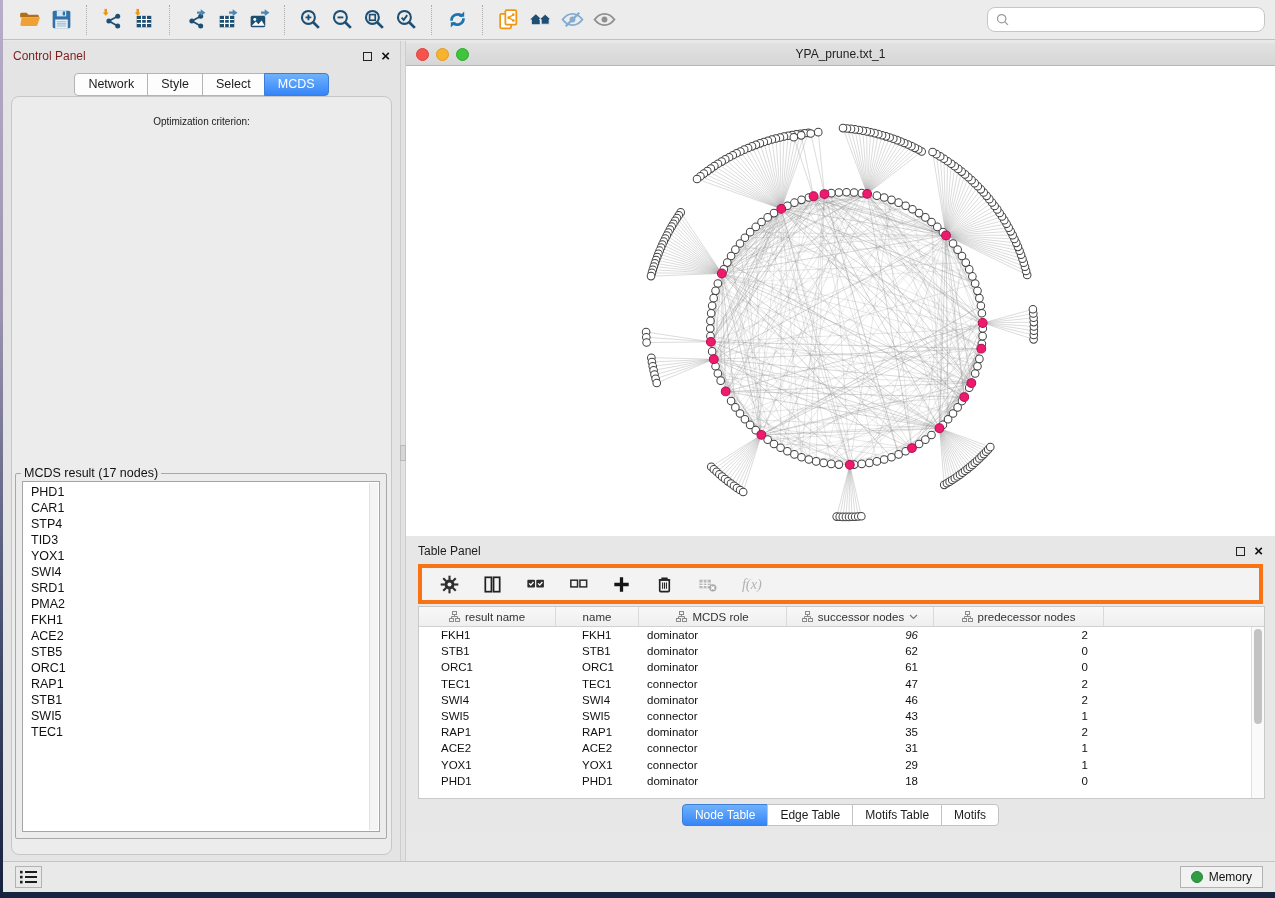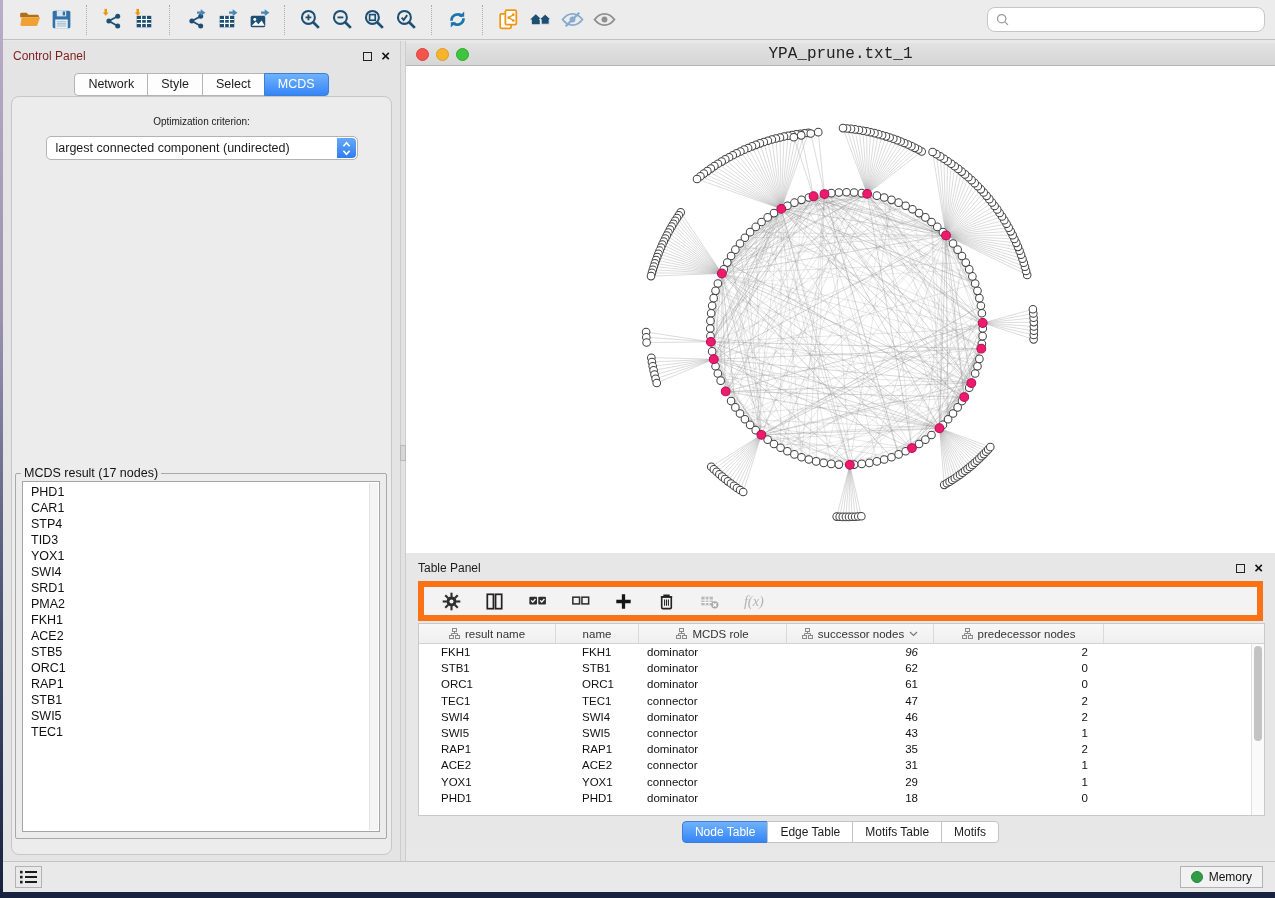--- a/index.html
+++ b/index.html
@@ -67,29 +67,29 @@
 
   
   .network-window { position:absolute; left:0; top:2px; width:100%; height:517px; background:#fff; }
   .net-titlebar { position:relative; height:23px; background:linear-gradient(#e2e2e2,#d6d6d6);
     border-bottom:1px solid #b6b6b6; display:flex; align-items:center; justify-content:center; }
   .traffic { position:absolute; left:10px; top:5px; display:flex; gap:7px; }
   .light { width:13px; height:13px; border-radius:50%; }
   .light.red { background:#f5544d; border:1px solid #dd3f39; }
   .light.yellow { background:#f6b32d; border:1px solid #df9c1c; }
   .light.green { background:#3ec43d; border:1px solid #2ba92c; }
-  .net-title { font-size:16px; color:#222;font-family:Liberation Mono, monospace; }
+  .net-title { font-size:12px; color:#222; }
   .net-canvas { position:absolute; left:0; top:24px; right:0; bottom:0; background:#fff; }
   .net-canvas svg { width:100%; height:100%; display:block; }
 
   
-  .table-panel { position:absolute; left:0; top:512px; width:100%; height:295px; background:#e7e7e7; }
+  .table-panel { position:absolute; left:0; top:495px; width:100%; height:295px; background:#e7e7e7; }
   .tp-header { height:24px; display:flex; align-items:center; padding:6px 12px 0; }
   .tp-title { font-size:12px; color:#1c1c1c; }
-  .tp-toolbar { margin:4px 12px 0; height:40px; background:#f3f3f3; border:6px solid #f97316;
+  .tp-toolbar { margin:4px 12px 0; height:40px; background:#f3f3f3; border:4px solid #f97316;
     display:flex; align-items:center; gap:17px; padding-left:14px; }
   .tp-toolbar .ticon { width:26px; height:26px; }
   .tp-toolbar .ticon svg { width:23px; height:23px; }
   .data-table { position:absolute; left:12px; right:10px; top:70px; bottom:32px; background:#fff;
     border:1px solid #c9c9c9; overflow:hidden; }
   .thead { display:flex; height:20px; background:linear-gradient(#f8f8f8,#efefef);
     border-bottom:1px solid #d2d2d2; }
   .th { display:flex; align-items:center; justify-content:center; gap:5px; font-size:11.5px; color:#333;
     border-right:1px solid #dadada; height:100%; }
   .tbody { position:absolute; left:0; right:13px; top:20px; bottom:0; }
@@ -276,29 +276,20 @@
       </span>
     </div>
     <div class="cp-tabs" id="cp-tabs">
         <span class="cp-tab">Network</span>
         <span class="cp-tab">Style</span>
         <span class="cp-tab">Select</span>
         <span class="cp-tab sel">MCDS</span>
       </div>
     <div class="cp-body">
       <div class="opt-label">Optimization criterion:</div>
-      <div class="dropdown">
-        <span class="dd-text">largest connected component (undirected)</span>
-        <span class="dd-stepper">
-          <svg width="9" height="15" viewBox="0 0 9 15">
-            <path d="M1.4 5.3L4.5 1.8l3.1 3.5" fill="none" stroke="#fff" stroke-width="1.6"></path>
-            <path d="M1.4 9.7l3.1 3.5 3.1-3.5" fill="none" stroke="#fff" stroke-width="1.6"></path>
-          </svg>
-        </span>
-      </div>
       <fieldset class="result-box">
         <legend>MCDS result (17 nodes)</legend>
         <div class="result-list" id="mcds-list">
             <div class="result-item">PHD1</div>
             <div class="result-item">CAR1</div>
             <div class="result-item">STP4</div>
             <div class="result-item">TID3</div>
             <div class="result-item">YOX1</div>
             <div class="result-item">SWI4</div>
             <div class="result-item">SRD1</div>

